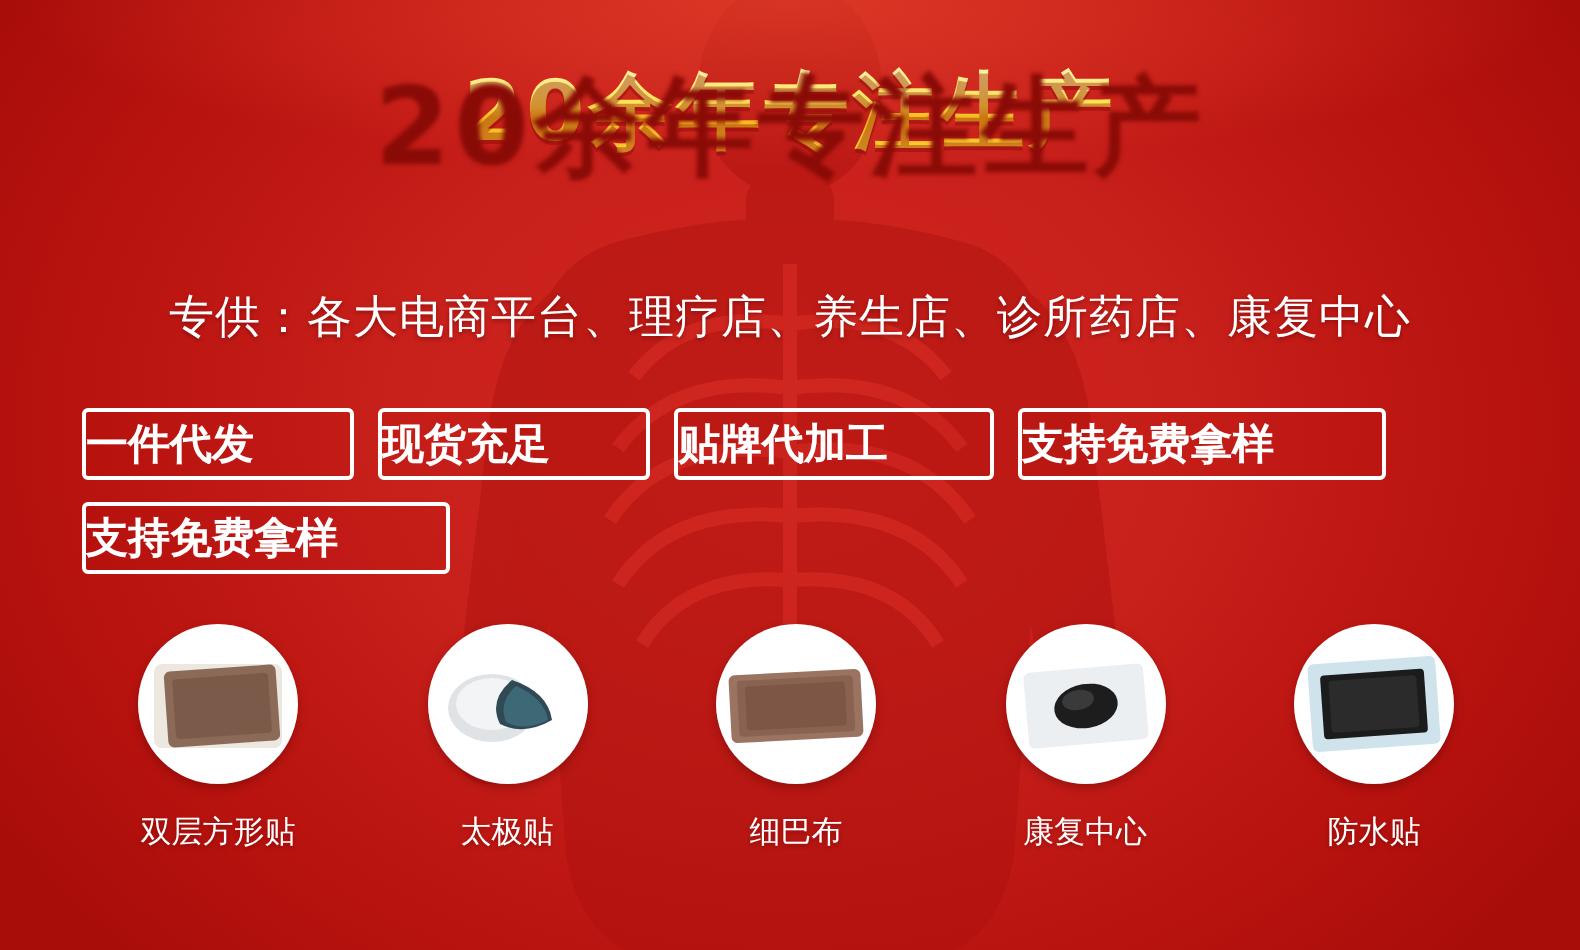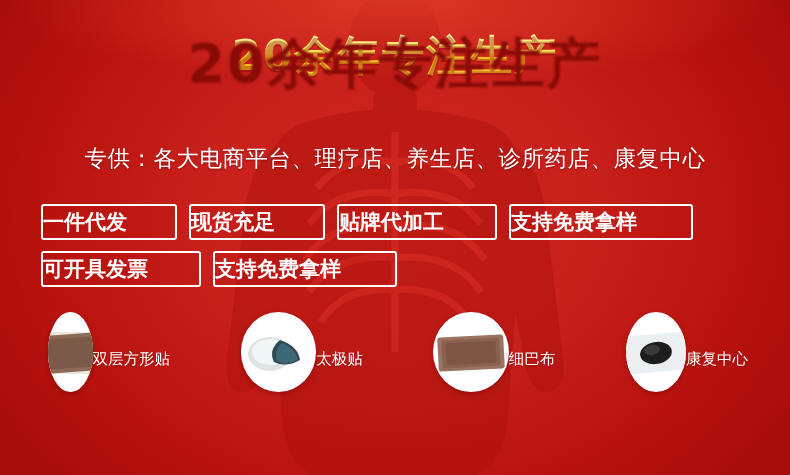--- a/index.html
+++ b/index.html
@@ -130,20 +130,21 @@
     position: absolute;
     top: 312px;
     left: 48px;
     width: 700px;
     display: flex;
     justify-content: space-between;
   }
   .product {
     width: 122px;
     display: flex;
+    flex-direction: column;
     align-items: center;
     text-align: center;
   }
   .circle {
     width: 80px;
     height: 80px;
     border-radius: 50%;
     background: #ffffff;
     box-shadow: 0 2px 5px rgba(80,0,0,0.35);
     display: flex;
@@ -200,21 +201,20 @@
     <div class="subline">专供：各大电商平台、理疗店、养生店、诊所药店、康复中心</div>
 
     <div class="tags">
       <div class="tag-row">
         <div class="tag w5">一件代发</div>
         <div class="tag w5">现货充足</div>
         <div class="tag w6">贴牌代加工</div>
         <div class="tag w7">支持免费拿样</div>
       </div>
       <div class="tag-row">
-        <div class="tag w6">可开具发票</div>
         <div class="tag w7">支持免费拿样</div>
       </div>
     </div>
 
     <div class="products">
 
       <div class="product">
         <div class="circle">
           <span>
             <svg width="76" height="76" viewBox="0 0 76 76">
@@ -260,16 +260,28 @@
             <svg width="76" height="76" viewBox="0 0 76 76">
               <rect x="8" y="20" width="60" height="38" rx="3" fill="#eceff1" transform="rotate(-5 38 39)"></rect>
               <ellipse cx="38" cy="39" rx="16" ry="11" fill="#1d1d1d" transform="rotate(-10 38 39)"></ellipse>
               <ellipse cx="34" cy="36" rx="8" ry="5" fill="#3a3a3a" transform="rotate(-10 34 36)"></ellipse>
             </svg>
           </span>
         </div>
         <div class="product-label">康复中心</div>
       </div>
 
+      <div class="product">
+        <div class="circle">
+          <span>
+            <svg width="76" height="76" viewBox="0 0 76 76">
+              <rect x="6" y="16" width="64" height="44" rx="3" fill="#cfe3ec" transform="rotate(-4 38 38)"></rect>
+              <rect x="12" y="22" width="52" height="32" rx="2" fill="#1c1c1c" transform="rotate(-4 38 38)"></rect>
+              <rect x="16" y="25" width="44" height="26" rx="2" fill="#2b2b2b" transform="rotate(-4 38 38)"></rect>
+            </svg>
+          </span>
+        </div>
+        <div class="product-label">防水贴</div>
+      </div>
 
     </div>
   </div>
 </div>
 
 </body></html>

